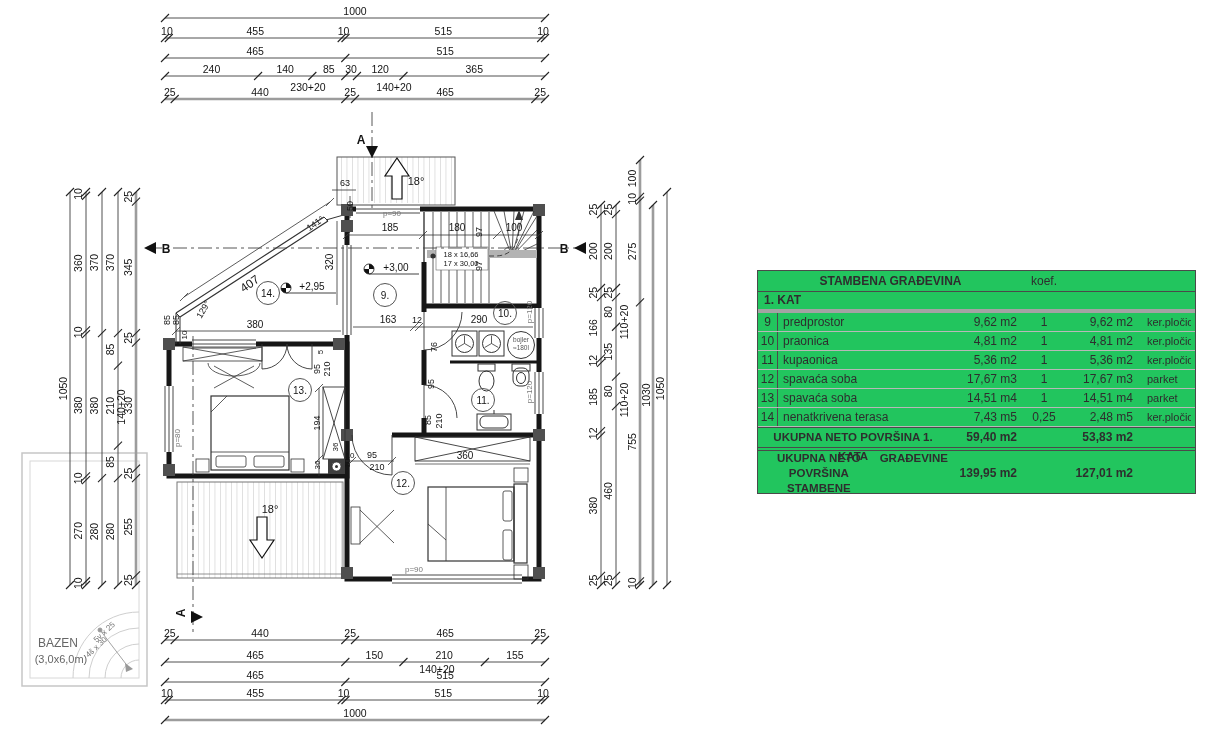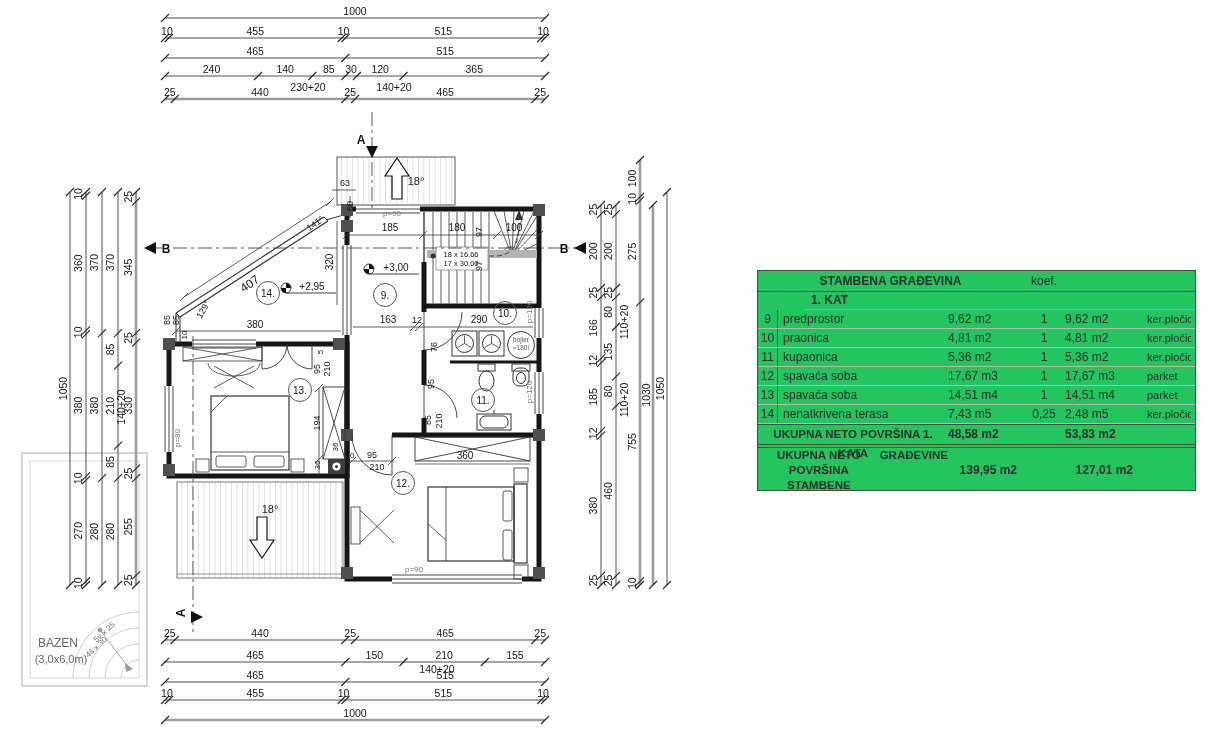--- a/index.html
+++ b/index.html
@@ -9,25 +9,25 @@
   
   .area-table{position:absolute;left:757px;top:270px;width:437px;border:1.5px solid #4a4a4a;
               font-size:12px;color:#2e2e2e;background:#22c55e;}
   .trow{display:grid;grid-template-columns:20px 170px 75px 42px 74px 52px;height:18px;
         line-height:18px;border-bottom:1px solid #b8b8b8;}
   .thead{display:grid;grid-template-columns:265px 42px 127px;height:20px;line-height:20px;
          border-bottom:1px solid #4a4a4a;font-weight:bold;}
   .thead .title{text-align:center;}
   .thead .koef{text-align:center;font-weight:normal;}
   .tsection{height:17px;line-height:17px;font-weight:bold;padding-left:6px;
-            border-bottom:1px solid #a3a3a3;margin-left:47px;}
+            border-bottom:4px solid #a3a3a3;}
   .c{overflow:hidden;white-space:nowrap;}
   .num{text-align:center;border-right:1px solid #4a4a4a;}
   .name{padding-left:5px;}
-  .ar{text-align:left;padding-right:6px;}
+  .ar{text-align:right;padding-right:6px;}
   .kf{text-align:center;}
   .fl{padding-left:8px;font-size:11px;}
   .ttotal{display:grid;grid-template-columns:190px 75px 42px 74px 52px;height:19px;line-height:19px;
           font-weight:bold;border-top:1px solid #4a4a4a;border-bottom:4px double #4a4a4a;}
   .ttotal .lbl{text-align:center;font-size:11.5px;}
   .tfinal{display:grid;grid-template-columns:190px 75px 42px 74px 52px;height:42px;font-weight:bold;}
   .tfinal .lbl{display:flex;flex-direction:row;justify-content:center;text-align:center;
                font-size:11.5px;line-height:1.3;}
   .tfinal .val{display:flex;align-items:center;justify-content:flex-end;padding-right:6px;}
 </style>
@@ -621,21 +621,21 @@
           <div class="c num">14</div>
           <div class="c name">nenatkrivena terasa</div>
           <div class="c ar">7,43 m5</div>
           <div class="c kf">0,25</div>
           <div class="c ar">2,48 m5</div>
           <div class="c fl">ker.pločice</div>
         </div>
       </div>
   <div class="ttotal">
     <div class="lbl">UKUPNA NETO POVRŠINA 1. KATA</div>
-    <div class="c ar">48,58 m2</div>
+    <div class="c ar">59,40 m2</div>
     <div></div>
     <div class="c ar">53,83 m2</div>
     <div></div>
   </div>
   <div class="tfinal">
     <div class="lbl">
       <span>UKUPNA NETO POVRŠINA STAMBENE</span>
       <span>GRAĐEVINE</span>
     </div>
     <div class="val">139,95 m2</div>

